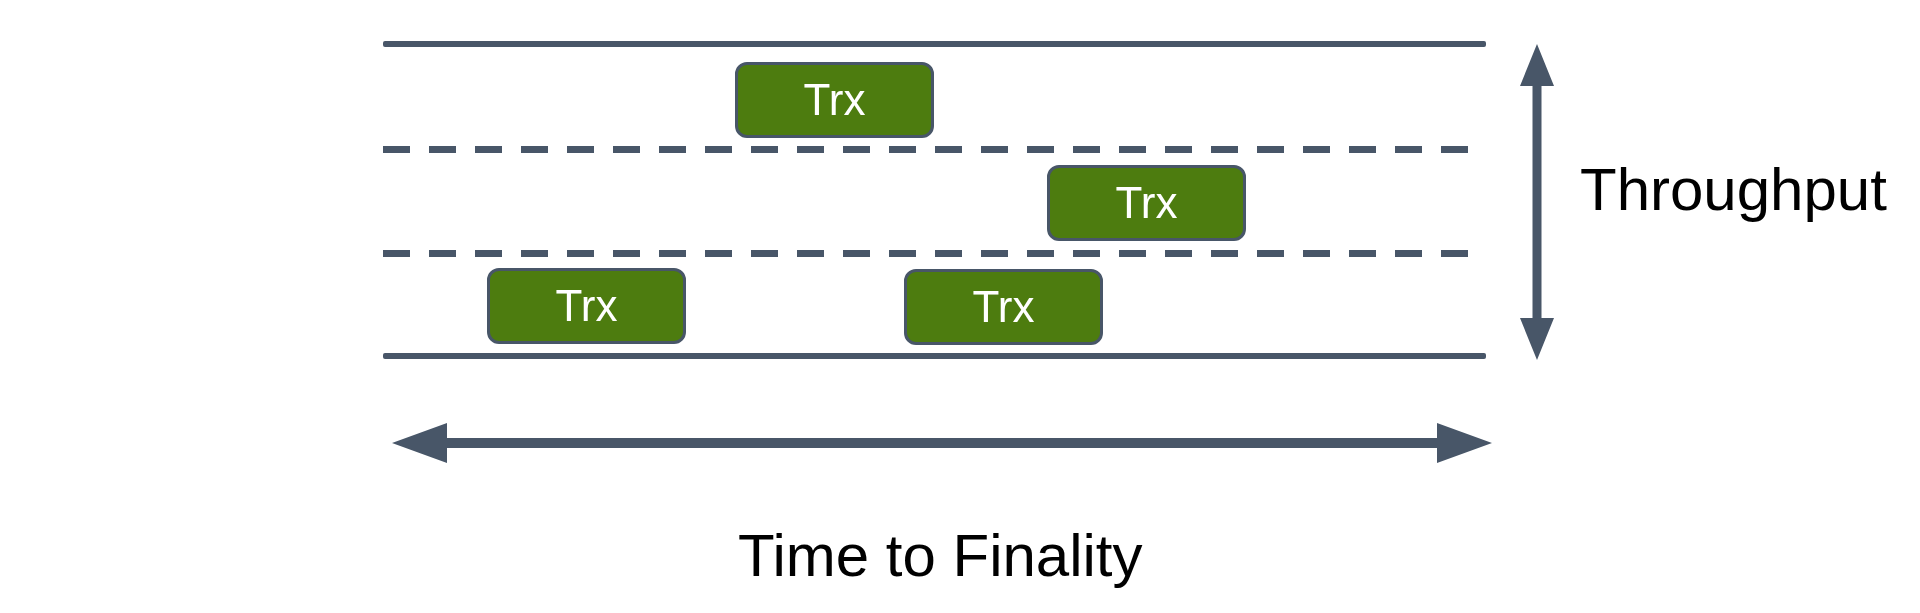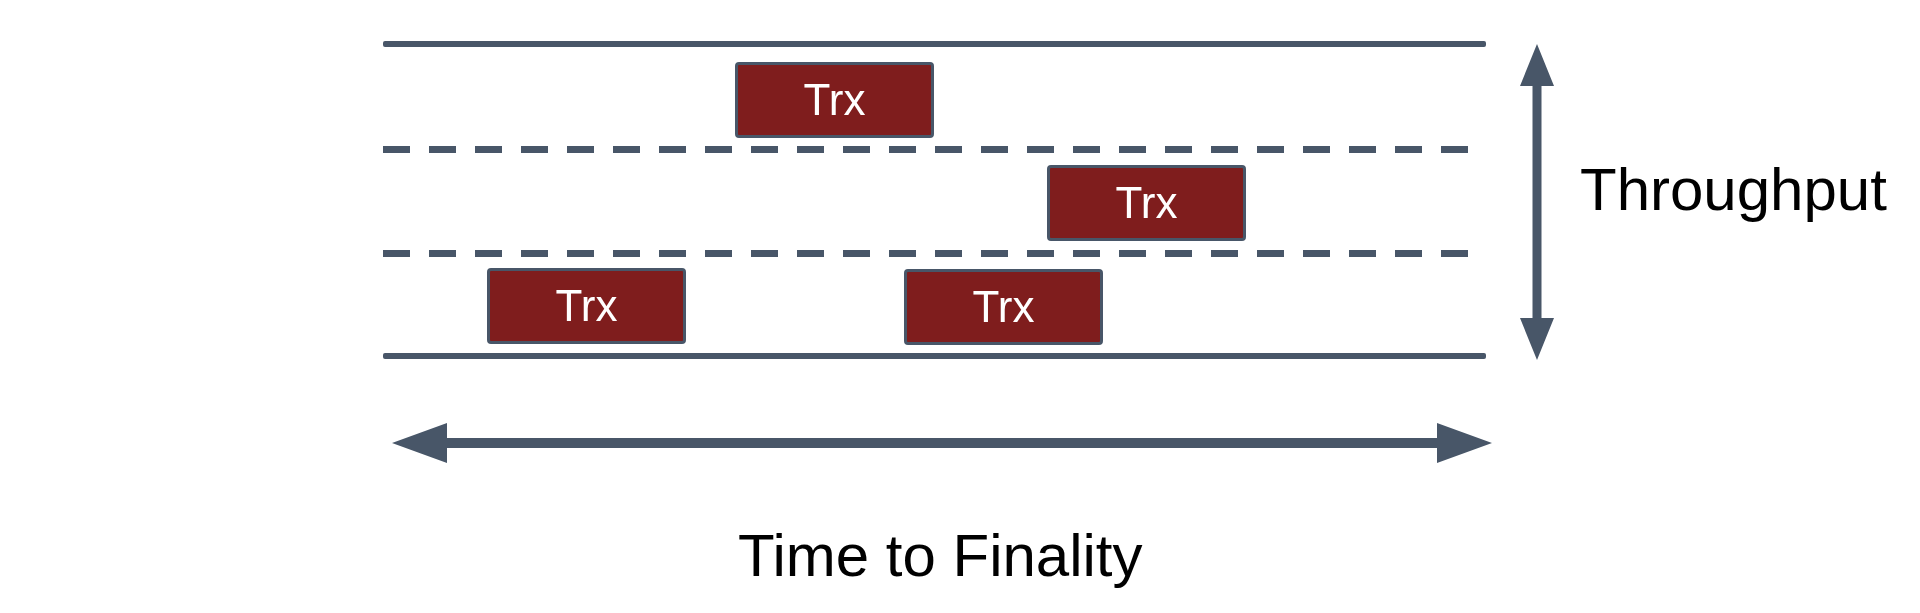--- a/index.html
+++ b/index.html
@@ -17,23 +17,23 @@
     border-radius:2px;
   }
   .dashed-line {
     position:absolute;
     height:7px;
     background:repeating-linear-gradient(90deg, #485668 0 27px, transparent 27px 46px);
   }
   .trx-box {
     position:absolute;
     width:193px; height:70px;
-    background:#7f1d1d;
+    background:#4d7c0f;
     border:3px solid #485668;
-    border-radius:4px;
+    border-radius:12px;
     display:flex; align-items:center; justify-content:center;
     color:#ffffff;
     font-size:44px;
     line-height:1;
   }
   .axis-label {
     position:absolute;
     color:#000000;
     font-size:60px;
     line-height:1.15;

